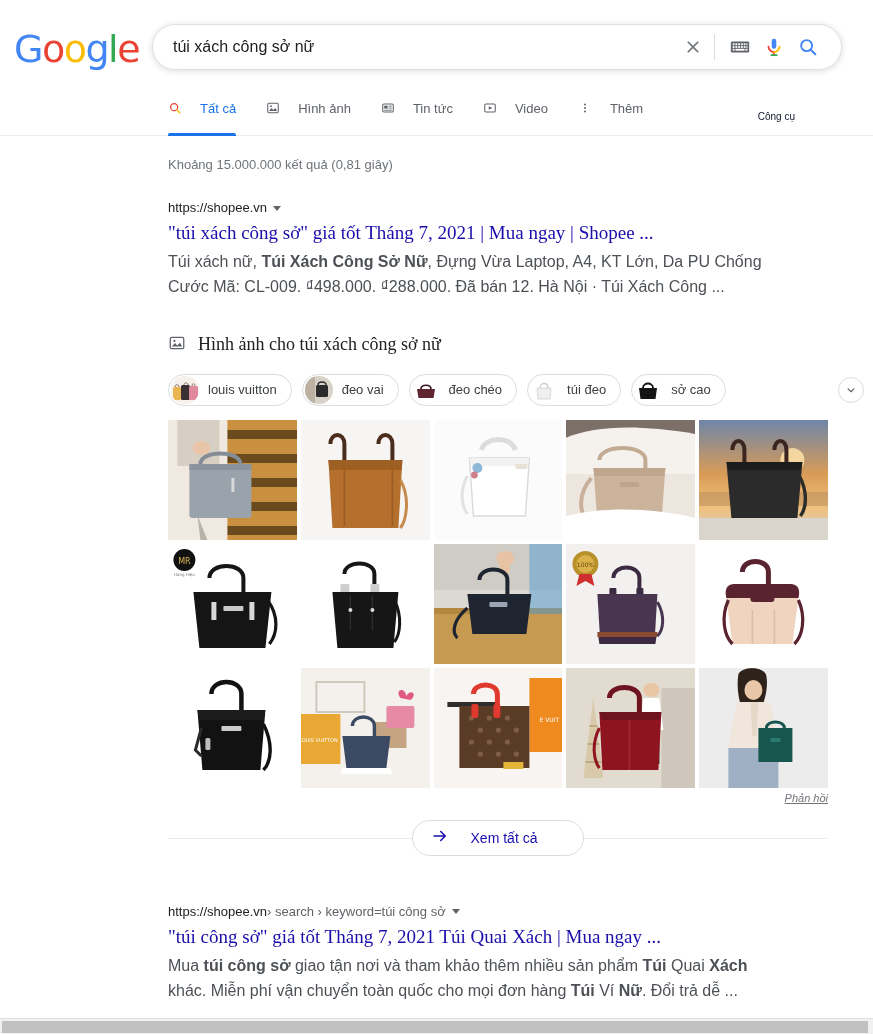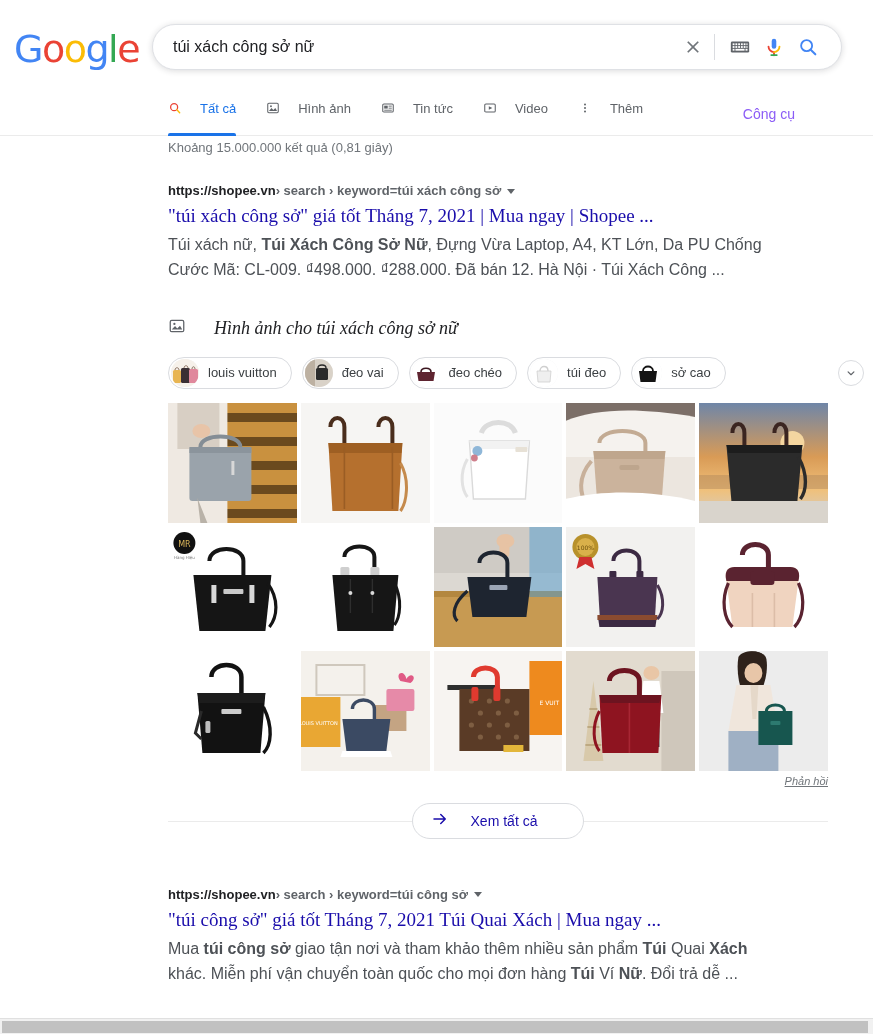--- a/index.html
+++ b/index.html
@@ -104,41 +104,40 @@
     position: absolute;
     left: 0; right: 0; bottom: -1px;
     height: 3px;
     background: #1a73e8;
     border-radius: 2px 2px 0 0;
   }
   .tab .ticon { display: flex; align-items: center; }
   .tools {
     position: absolute;
     right: 78px; bottom: 13px;
-    font-size: 14px;
-    color: #8b5cf6;
+    font-size: 10px;
+    color: #0f172a;
     cursor: pointer;
   }
 
   
   .content { padding-left: 168px; padding-right: 20px; }
   .stats {
     font-size: 13px;
     color: #70757a;
-    margin-top: 4px;
+    margin-top: 21px;
   }
   .result { margin-top: 26px; max-width: 600px; }
   .res-url-row {
     display: flex;
     align-items: center;
     font-size: 13px;
     color: #202124;
     line-height: 20px;
     margin-bottom: 2px;
-    font-weight: bold;
   }
   .res-url-row .dom { color: #202124; }
   .res-url-row .path { color: #5f6368; }
   .caret {
     display: inline-block;
     margin-left: 6px;
     width: 0; height: 0;
     border-left: 4px solid transparent;
     border-right: 4px solid transparent;
     border-top: 5px solid #5f6368;
@@ -158,24 +157,23 @@
     font-size: 16px;
     line-height: 1.58;
     color: #4d5156;
   }
   .res-snippet b { color: #4d5156; font-weight: bold; }
 
   
   .imgpack { margin-top: 34px; max-width: 660px; }
   .imgpack-head {
     display: flex;
-    align-items: flex-end;
-    gap: 28px;
+    align-items: flex-start;
+    gap: 12px;
     margin-bottom: 18px;
-    font-style: italic;
   }
   .imgpack-title {
     font-size: 18px;
     color: #202124;
     font-family: "Liberation Serif", serif;
   }
   .chips {
     display: flex;
     align-items: center;
     gap: 10px;
@@ -408,21 +406,20 @@
     <div class="tools">Công cụ</div>
   </div>
 
   <div class="content">
 
     <div class="stats">Khoảng 15.000.000 kết quả (0,81 giây)</div>
 
     <div class="result">
       <div class="res-url-row">
         <span class="dom">https://shopee.vn</span>
-          <span class="path"> › search › keyword=túi xách công sở</span>
         <span class="caret"></span>
       </div>
       <a class="res-title">"túi xách công sở" giá tốt Tháng 7, 2021 | Mua ngay | Shopee ...</a>
       <div class="res-snippet"><span>Túi xách nữ, </span><b>Túi Xách Công Sở Nữ</b><span>, Đựng Vừa Laptop, A4, KT Lớn, Da PU Chống Cước Mã: CL-009. ₫498.000. ₫288.000. Đã bán 12. Hà Nội · Túi Xách Công ...</span></div>
     </div>
 
     <div class="imgpack">
       <div class="imgpack-head">
         <span>
           <svg width="18" height="18" viewBox="0 0 24 24">

